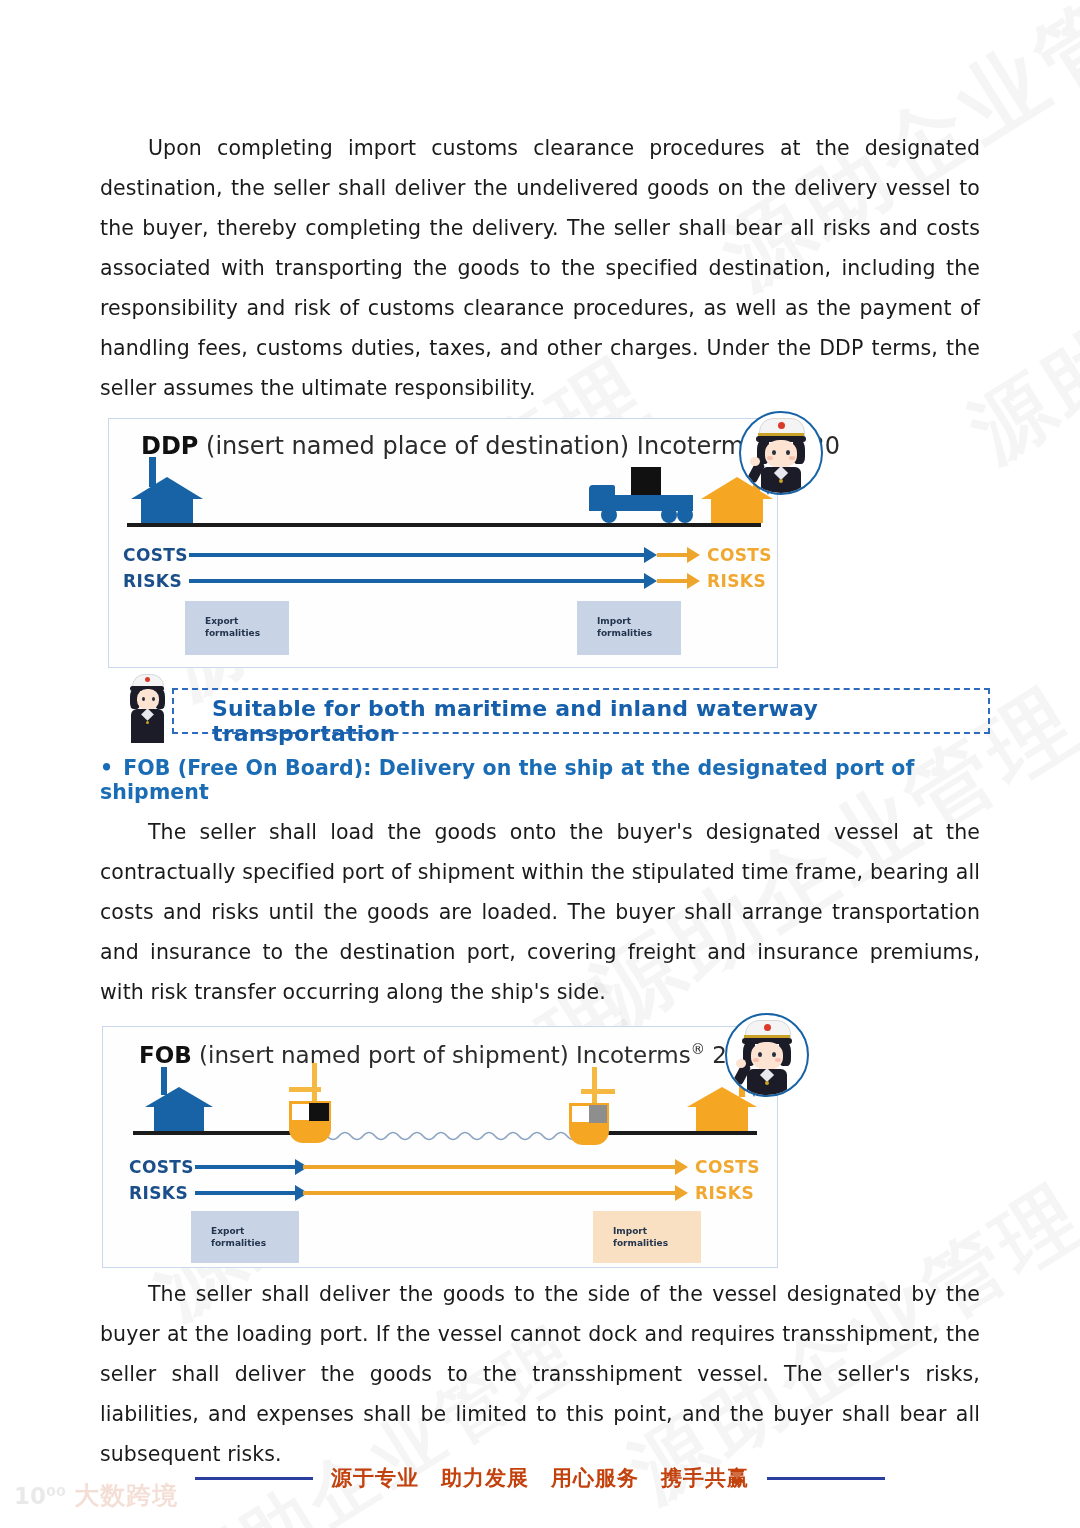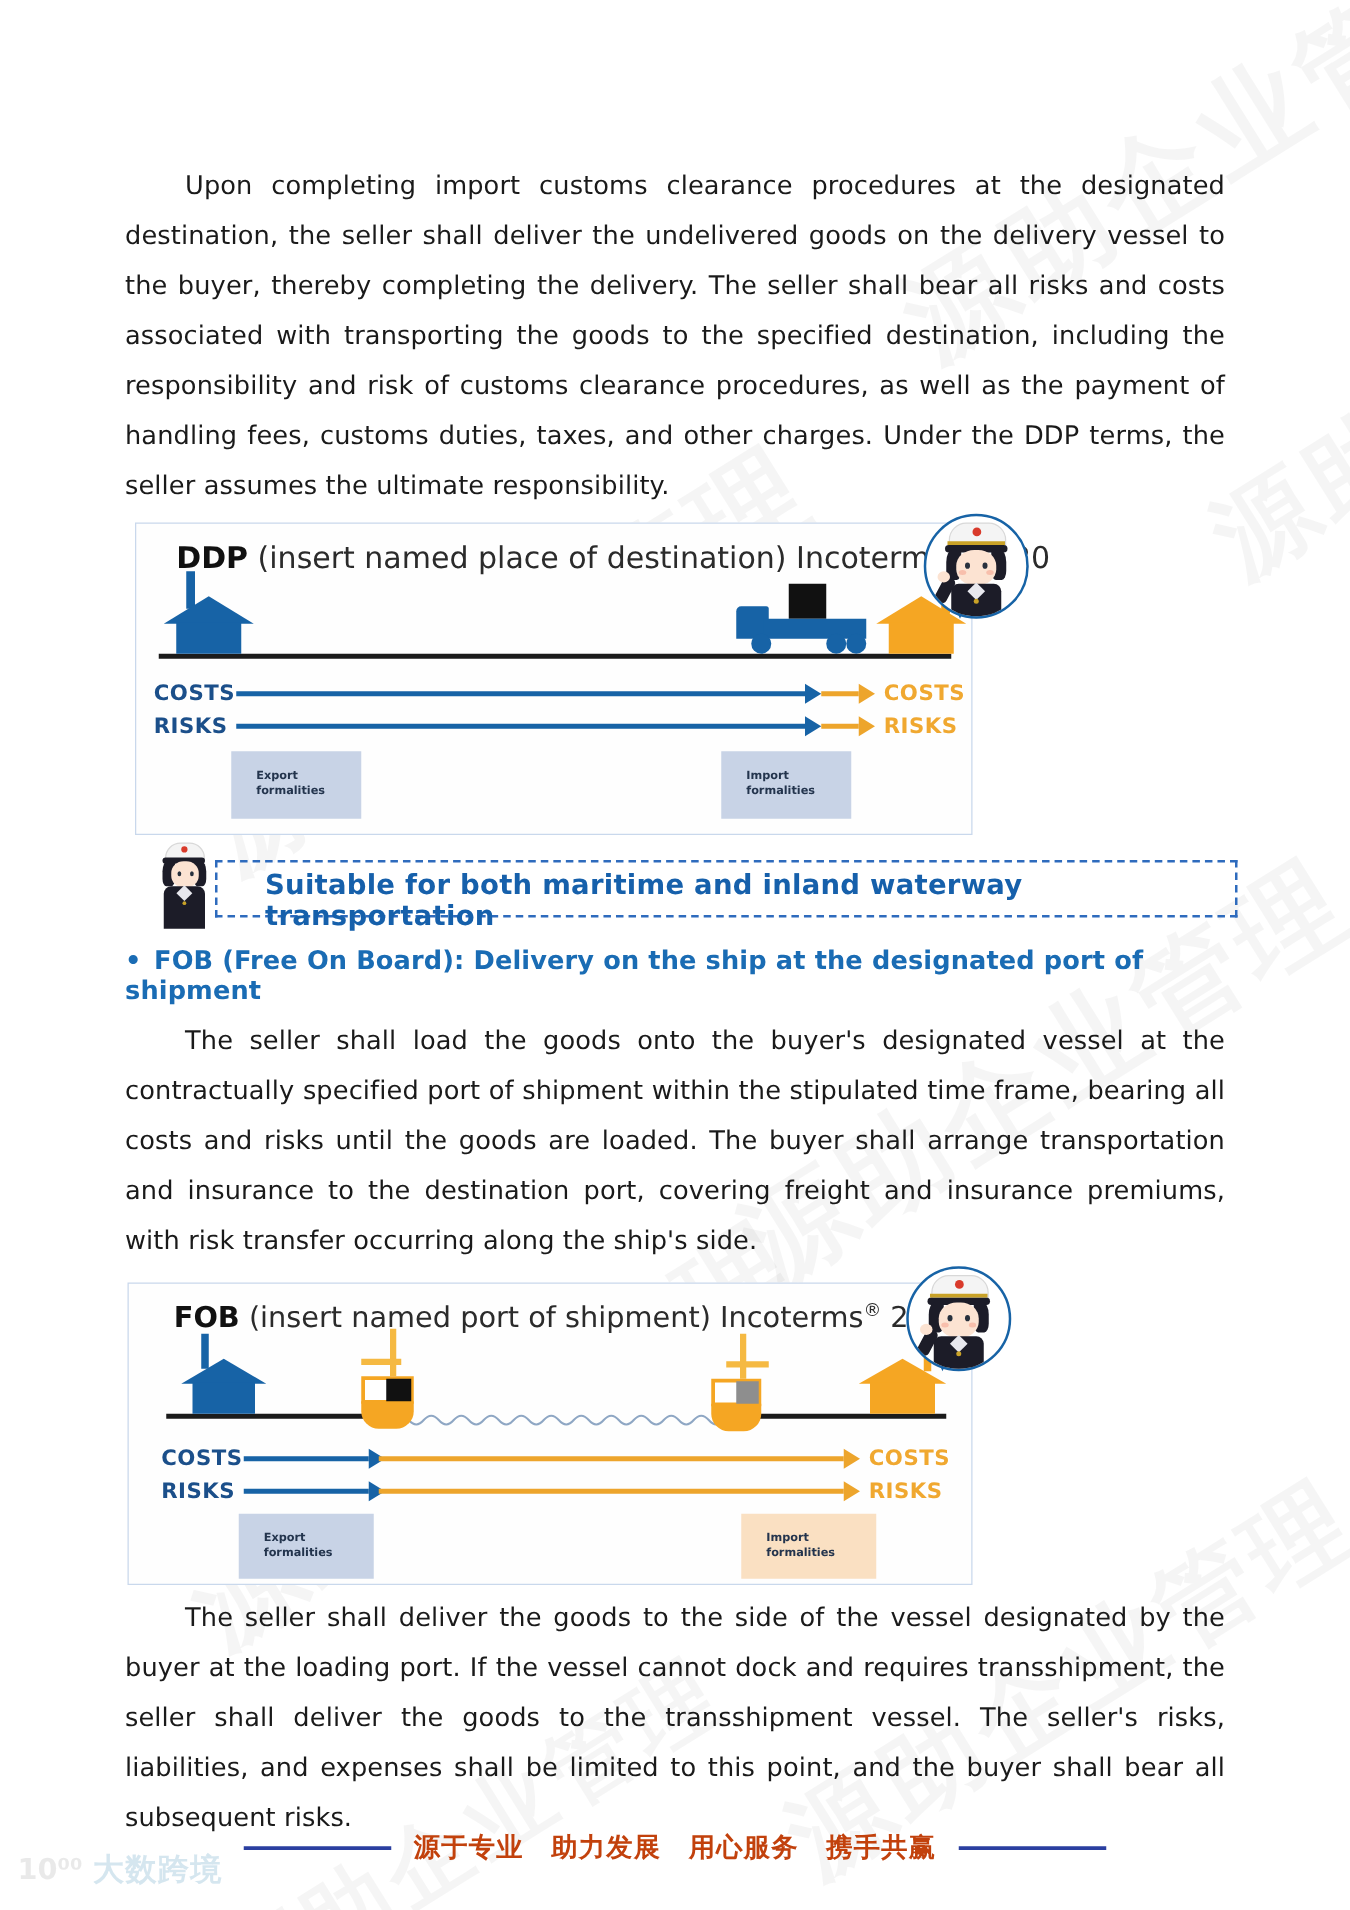--- a/index.html
+++ b/index.html
@@ -268,21 +268,21 @@
   .brand .glyph {
     font-family: "DejaVu Sans", sans-serif;
     font-weight: 700;
     font-size: 23px;
     color: #7b7b7b;
   }
   .brand .bname {
     font-family: "DejaVu Sans", sans-serif;
     font-weight: 700;
     font-size: 25px;
-    color: #0369a1;
+    color: #c2410c;
     letter-spacing: 1px;
   }
 </style>
 </head>
 <body>
 
 <div class="page">
 
   <div class="wm-layer">
     <div class="wm wm-a">源助企业管理</div>

